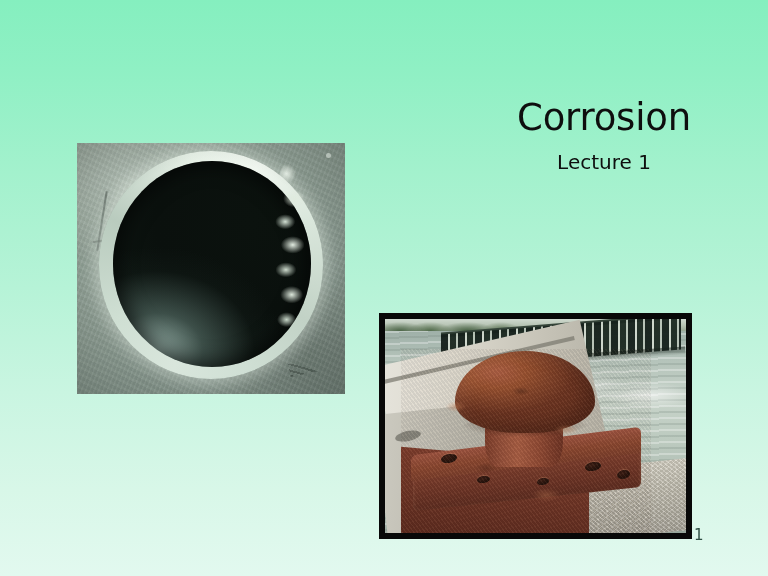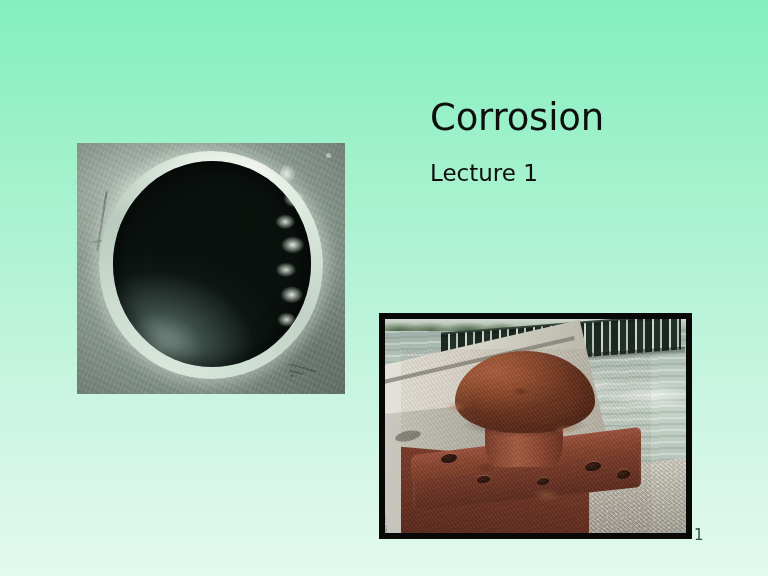--- a/index.html
+++ b/index.html
@@ -24,42 +24,42 @@
         #b6f3d7 50%,
         #c9f5e1 68%,
         #d8f7e8 85%,
         #e2f9ef 100%);
     overflow: hidden;
   }
 
   
   #title-block {
     position: absolute;
-    left: 430px;
+    left: 454px;
     top: 96px;
     width: 300px;
-    text-align: left;
+    text-align: center;
     color: #111111;
   }
   .title-line {
     font-family: "DejaVu Sans", sans-serif;
     font-size: 37px;
     line-height: 44px;
     font-weight: 400;
     letter-spacing: -0.2px;
     color: #0e0e0e;
     white-space: nowrap;
   }
   #subtitle-line {
     font-family: "DejaVu Sans", sans-serif;
-    font-size: 23px;
+    font-size: 20px;
     line-height: 30px;
     font-weight: 400;
     color: #0e0e0e;
-    margin-top: 18px;
+    margin-top: 7px;
     white-space: nowrap;
   }
 
   
   #photo-pipe {
     position: absolute;
     left: 77px;
     top: 143px;
     width: 268px;
     height: 251px;

